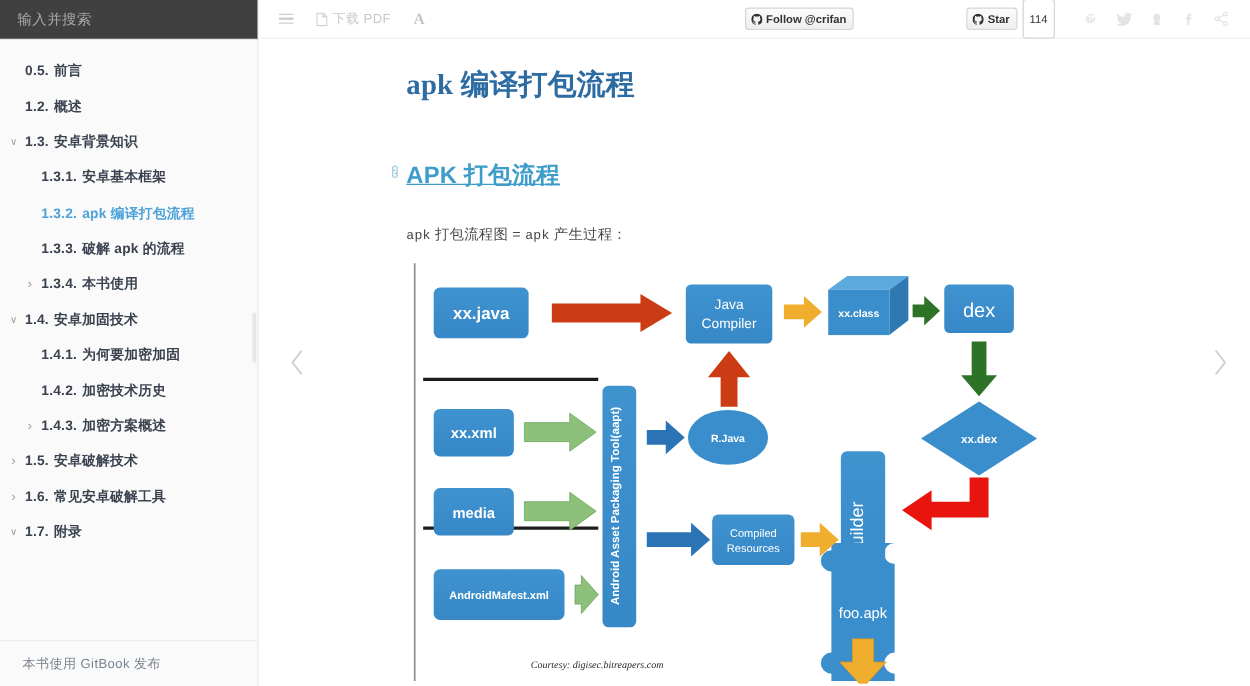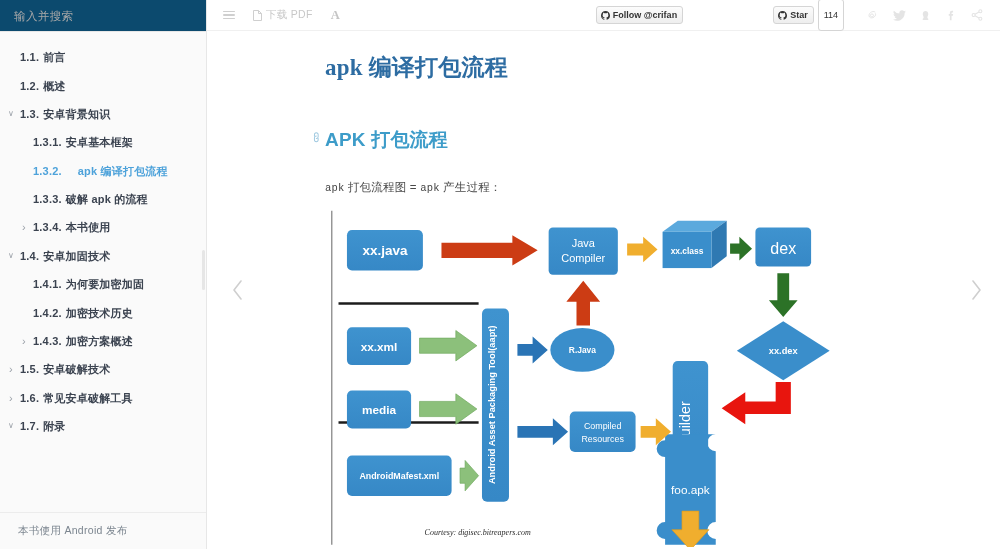--- a/index.html
+++ b/index.html
@@ -12,21 +12,21 @@
   #app{position:relative;width:1000px;height:549px;display:flex;}
 
   
   #sidebar{
     width:207px;height:549px;box-sizing:border-box;
     background:#fafafa;border-right:1px solid #e7e7e7;
     position:relative;display:flex;flex-direction:column;
   }
   .search-wrap{
     height:31px;flex:0 0 31px;border-bottom:1px solid #e7e7e7;
-    display:flex;align-items:center;background:#0c4a6e;
+    display:flex;align-items:center;background:#404040;
   }
   .search-input{
     border:0;outline:0;background:transparent;width:100%;
     font-family:"Liberation Sans",sans-serif;font-size:11.5px;color:#9a9a9a;
     padding:0 14px;letter-spacing:.4px;
   }
   .search-input::placeholder{color:#a8a8a8;}
   .home-wrap{
     height:41px;flex:0 0 41px;display:flex;align-items:center;
     border-bottom:1px solid #ececec;padding-left:18px;
@@ -39,21 +39,21 @@
   .toc-item{
     position:relative;display:flex;align-items:center;
     font-size:11px;line-height:14px;color:#3b4350;
     padding:7.2px 10px 7.2px 0;cursor:pointer;font-weight:bold;
     letter-spacing:.2px;white-space:nowrap;
   }
   .toc-item .num{margin-right:4px;}
   .toc-item .txt{font-weight:bold;}
   .toc-item.lvl1{padding-left:20px;}
   .toc-item.lvl2{padding-left:33px;}
-  .toc-item.active{color:#4da2da;gap:12px;}
+  .toc-item.active{color:#4da2da;}
   .toc-item.active .num,.toc-item.active .txt{color:#4da2da;}
   .caret{
     position:absolute;width:10px;text-align:center;
     font-size:9px;color:#9aa0a8;font-weight:normal;
   }
   .caret.c1{left:6px;}
   .caret.c2{left:19px;}
   .sb-footer{
     flex:0 0 36px;height:36px;border-top:1px solid #ececec;
     display:flex;align-items:center;padding-left:18px;
@@ -109,21 +109,21 @@
     overflow:hidden;background:#fff;
   }
   .page-inner{padding:22px 118px 0 118px;}
   h1.doc-title{
     margin:0;padding:0 0 2px 0;
     font-family:"Liberation Serif","DejaVu Serif",serif;
     font-size:23px;font-weight:bold;color:#2d6ca2;letter-spacing:.2px;
   }
   h2.doc-h2{
     margin:42px 0 0 0;padding:0;position:relative;
-    font-size:19px;font-weight:bold;color:#3d9cc9;letter-spacing:.2px;
+    font-size:19px;font-weight:bold;color:#3d9cc9;letter-spacing:.2px;text-decoration:underline;
   }
   .anchor-ico{
     position:absolute;left:-13px;top:5px;font-size:10px;color:#9fc9e0;
     transform:rotate(-45deg);
   }
   p.doc-p{
     margin:27px 0 0 0;font-size:11.5px;color:#4a4a4a;letter-spacing:.2px;
   }
   code.inl{
     font-family:"Liberation Mono","DejaVu Sans Mono",monospace;
@@ -152,21 +152,21 @@
 
   <div id="sidebar">
 
     <div class="search-wrap">
       <input class="search-input" type="text" placeholder="输入并搜索" style="">
     </div>
 
 
     <div class="toc" id="toc">
         <div class="toc-item lvl1">
-          <span class="num">1.1.</span>
+          <span class="num">0.5.</span>
           <span class="txt">前言</span>
         </div>
         <div class="toc-item lvl1">
           <span class="num">1.2.</span>
           <span class="txt">概述</span>
         </div>
         <div class="toc-item lvl1">
           <span class="caret c1" style="font-size: 8px;">∨</span>
           <span class="num">1.3.</span>
           <span class="txt">安卓背景知识</span>
@@ -219,21 +219,21 @@
         <div class="toc-item lvl1">
           <span class="caret c1" style="font-size: 8px;">∨</span>
           <span class="num">1.7.</span>
           <span class="txt">附录</span>
         </div>
       </div>
 
     <div class="sb-scroll"></div>
 
     <div class="sb-footer">
-      <span>本书使用 Android 发布</span>
+      <span>本书使用 GitBook 发布</span>
     </div>
   </div>
 
   <div id="main">
 
     <div class="topbar">
       <div class="tb-left">
         <div class="tb-btn">
           <span class="burger">
             <i></i>

